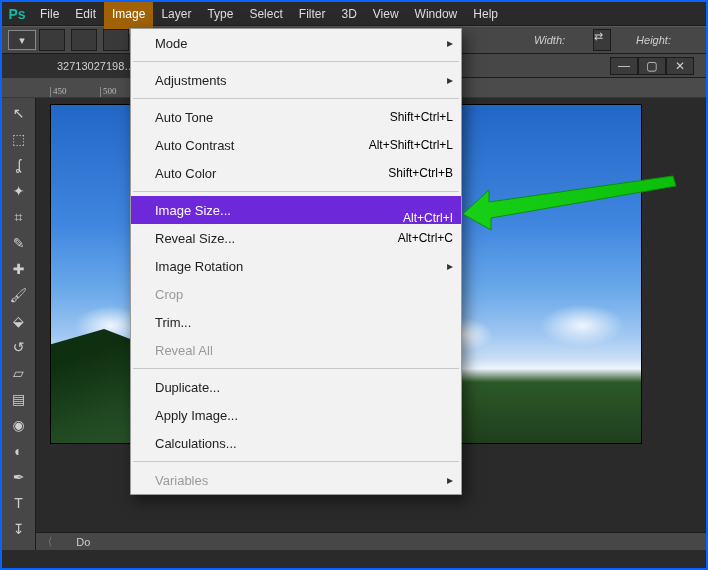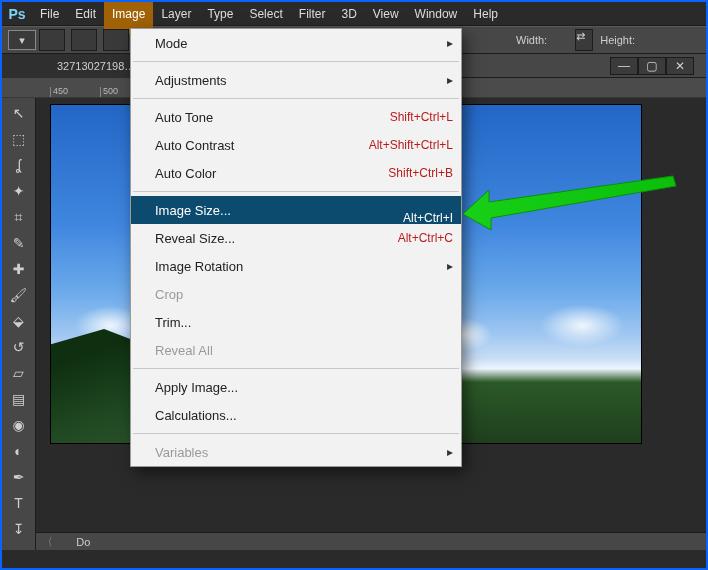--- a/index.html
+++ b/index.html
@@ -1,36 +1,36 @@
 <!DOCTYPE html>
 <html><head>
 <meta charset="utf-8">
 <style>
   * { margin:0; padding:0; box-sizing:border-box; font-family:"Segoe UI",Tahoma,sans-serif; -webkit-font-smoothing:antialiased; }
   body { background:#fff; width:708px; height:570px; position:relative; overflow:hidden; border:2px solid #0a63ff; }
   .app { position:absolute; inset:0; background:#2a2a2a; }
   
   .menubar { height:24px; background:#2a2a2a; display:flex; align-items:center; font-size:12px; color:#ddd; border-bottom:1px solid #1c1c1c; }
-  .logo { width:30px; height:24px; display:flex; align-items:center; justify-content:center; color:#7dd3fc; font-weight:700; font-size:14px; }
+  .logo { width:30px; height:24px; display:flex; align-items:center; justify-content:center; color:#14b8a6; font-weight:700; font-size:14px; }
   .menubar .mitem { padding:8px 8px; line-height:24px; cursor:default; }
   .menubar .mitem.open { background:#a16207; color:#fff; }
   
   .optbar { height:28px; background:#474747; border-top:1px solid #5a5a5a; border-bottom:1px solid #1c1c1c; display:flex; align-items:center; color:#cfcfcf; font-size:11px; }
   .optbar .box { width:28px; height:20px; margin-left:6px; border:1px solid #888; background:#3a3a3a; display:flex; align-items:center; justify-content:center; }
   .optbar .sm { width:26px; height:22px; margin:0 3px; border:1px solid #1c1c1c; background:#3a3a3a; }
-  .optbar .lbl { margin-left:4px; }
+  .optbar .lbl { margin-left:22px;font-style:italic; }
   .optbar .spacer { flex:0 0 380px; }
   
   .tabstrip { height:24px; background:#474747; border-bottom:1px solid #1c1c1c; display:flex; align-items:center; }
   .tabstrip .tab { height:24px; padding:0 10px 0 55px; font-size:11px; color:#cfcfcf; background:#2f2f2f; display:flex; align-items:center; border-right:1px solid #1c1c1c; }
   .tabstrip .winctrls { margin-left:auto; height:18px; margin-right:12px; display:flex; gap:0; }
   .wctrl { width:28px; height:18px; background:#3b3b3b; border:1px solid #1c1c1c; display:flex; align-items:center; justify-content:center; color:#cfcfcf; font-size:12px; }
   
   .ruler { height:20px; background:#4b4b4b; color:#bbb; font-size:9px; display:flex; align-items:flex-end; overflow:hidden; border-bottom:1px solid #383838; padding-left:48px; }
-  .ruler span { width:50px; display:inline-block; border-left:1px solid #888; padding-left:2px; height:10px; line-height:9px; }
+  .ruler span { width:50px; display:inline-block; border-left:1px solid #888; padding-left:2px; height:10px; line-height:9px;font-family:Liberation Serif, serif; }
   
   .workarea { position:absolute; left:0; right:0; top:96px; bottom:18px; display:flex; }
   .toolstrip { width:34px; background:#474747; border-right:1px solid #1c1c1c; display:flex; flex-direction:column; align-items:center; padding-top:4px; gap:4px; }
   .tool { width:26px; height:22px; display:flex; align-items:center; justify-content:center; color:#cfcfcf; font-size:14px; border:1px solid transparent; }
   .canvas { flex:1; background:#2a2a2a; display:flex; align-items:flex-start; justify-content:flex-start; position:relative; overflow:hidden; }
   .photo { position:absolute; left:14px; top:6px; width:592px; height:340px;
     background:linear-gradient(180deg,#2367c6 0%, #3f86df 35%, #6aa9ea 55%, #a0c7f1 68%, #c9def5 75%, #eef5fd 78%, #2c5928 82%, #1f3f1d 100%);
     border:1px solid #000; }
   .photo::before { content:""; position:absolute; left:0; right:0; top:54%; height:28%;
     background: radial-gradient(40px 24px at 70% 50%, rgba(255,255,255,.9), rgba(255,255,255,0) 70%),
@@ -39,24 +39,24 @@
                radial-gradient(50px 28px at 10% 40%, rgba(255,255,255,.85), rgba(255,255,255,0) 70%);
     pointer-events:none; }
   .photo::after { content:""; position:absolute; left:0; bottom:0; width:45%; height:45%;
     background:linear-gradient(160deg,#0e2f10 30%, #214a22 60%, #365f33 100%);
     clip-path: polygon(0 35%, 20% 25%, 35% 35%, 55% 15%, 70% 40%, 100% 70%, 100% 100%, 0 100%); }
   .statusbar { position:absolute; left:34px; right:0; bottom:0; height:18px; background:#474747; border-top:1px solid #1c1c1c; color:#cfcfcf; font-size:11px; display:flex; align-items:center; padding-left:12px; }
   
   .ddmenu { position:absolute; left:128px; top:26px; width:332px; background:#f2f2f2; border:1px solid #9a9a9a; box-shadow:4px 6px 14px rgba(0,0,0,.5); font-size:13px; color:#222; z-index:50; }
   .dditem { display:flex; align-items:center; height:28px; padding:0 8px 0 24px; position:relative; }
   .dditem .lab { flex:1; }
-  .dditem .sc { color:#b91c1c; font-size:12px; }
+  .dditem .sc { color:#000000; font-size:12px; }
   .dditem.sub::after { content:"▸"; position:absolute; right:8px; font-size:12px; color:#333; }
   .dditem.dis { color:#9a9a9a; }
-  .dditem.sel { background:#0c4a6e; color:#fff; }
+  .dditem.sel { background:#6d28d9; color:#fff; }
   .dditem.sel .sc { color:#fff;margin-top:16px; }
   .ddsep { height:1px; margin:4px 2px; background:#c8c8c8; }
   
   .arrow { position:absolute; z-index:60; pointer-events:none; }
 </style>
 </head>
 <body>
 
 <div class="app">
 
@@ -173,20 +173,23 @@
         <span class="lab">Crop</span>
       </div>
       <div class="dditem">
         <span class="lab">Trim...</span>
       </div>
       <div class="dditem dis">
         <span class="lab">Reveal All</span>
       </div>
       <div class="ddsep"></div>
       <div class="dditem">
+        <span class="lab">Duplicate...</span>
+      </div>
+      <div class="dditem">
         <span class="lab">Apply Image...</span>
       </div>
       <div class="dditem">
         <span class="lab">Calculations...</span>
       </div>
       <div class="ddsep"></div>
       <div class="dditem sub dis">
         <span class="lab">Variables</span>
       </div>
     </div>

